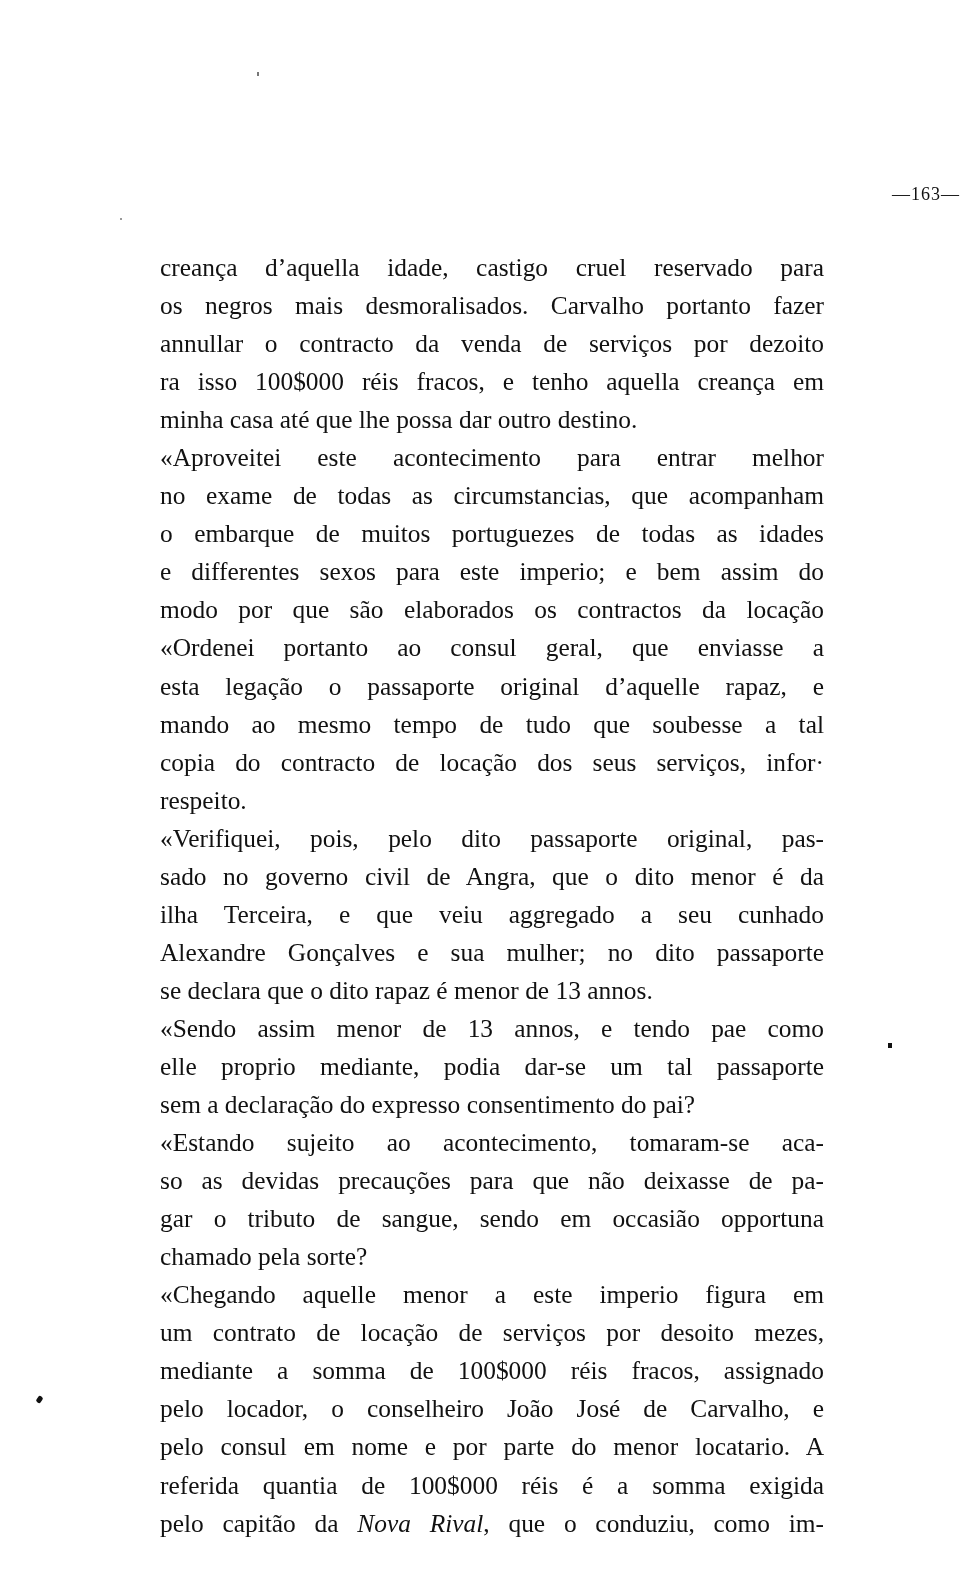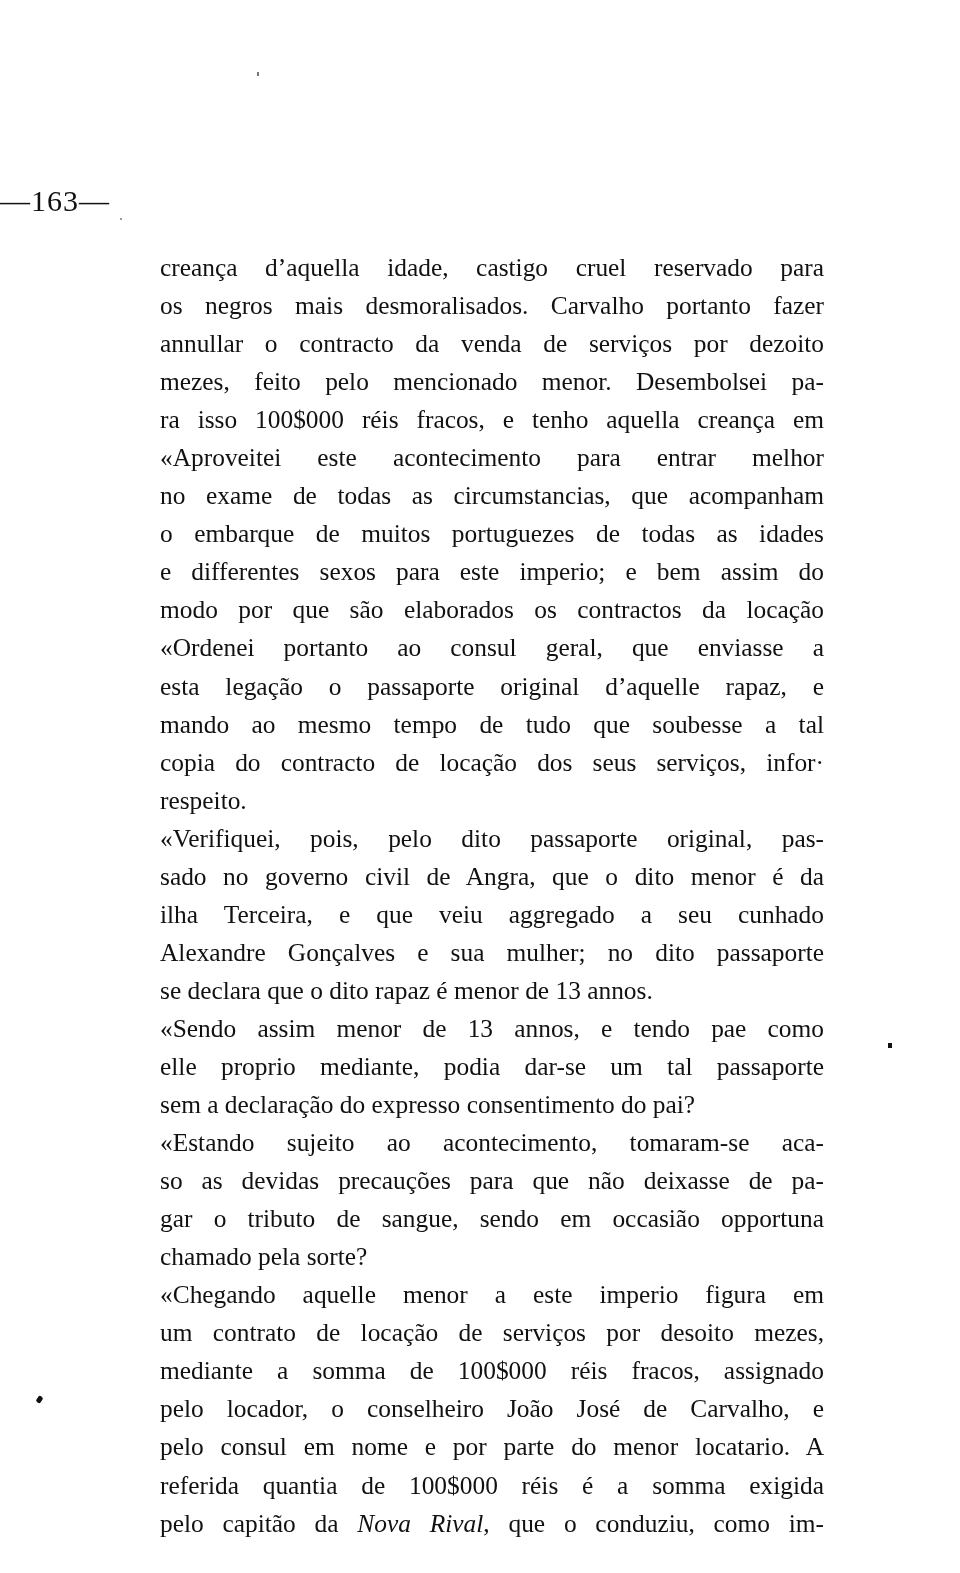--- a/index.html
+++ b/index.html
@@ -13,22 +13,22 @@
       position: relative;
       overflow: hidden;
       font-family: "DejaVu Serif", "Liberation Serif", serif;
       color: #111111;
     }
     .page-number {
       position: absolute;
       top: 184px;
       left: 0;
       width: 960px;
-      text-align: left;
-      font-size: 30px;
+      text-align: right;
+      font-size: 18px;
       font-family: "Liberation Serif", "DejaVu Serif", serif;
       letter-spacing: 1px;
     }
     .text-block {
       position: absolute;
       top: 244px;
       left: 160px;
       width: 664px;
       font-family: "Liberation Serif", "DejaVu Serif", serif;
       font-size: 25.4px;
@@ -69,22 +69,22 @@
 <div class="speck speck-2"></div>
 <div class="speck speck-3"></div>
 <div class="speck speck-4"></div>
 
 <div class="page-number">—163—</div>
 
 <div class="text-block">
   <span class="line">creança d’aquella idade, castigo cruel reservado para</span>
   <span class="line">os negros mais desmoralisados. Carvalho portanto fazer</span>
   <span class="line">annullar o contracto da venda de serviços por dezoito</span>
-  <span class="line">mezes, feito pelo mencionado menor. Desembolsei pa-</span>
   <span class="line">ra isso 100$000 réis fracos, e tenho aquella creança em</span>
+  <span class="line last">minha casa até que lhe possa dar outro destino.</span>
   <span class="line indent">«Aproveitei este acontecimento para entrar melhor</span>
   <span class="line">no exame de todas as circumstancias, que acompanham</span>
   <span class="line">o embarque de muitos portuguezes de todas as idades</span>
   <span class="line">e differentes sexos para este imperio; e bem assim do</span>
   <span class="line">modo por que são elaborados os contractos da locação</span>
   <span class="line indent">«Ordenei portanto ao consul geral, que enviasse a</span>
   <span class="line">esta legação o passaporte original d’aquelle rapaz, e</span>
   <span class="line">mando ao mesmo tempo de tudo que soubesse a tal</span>
   <span class="line">copia do contracto de locação dos seus serviços, infor·</span>
   <span class="line last">respeito.</span>

